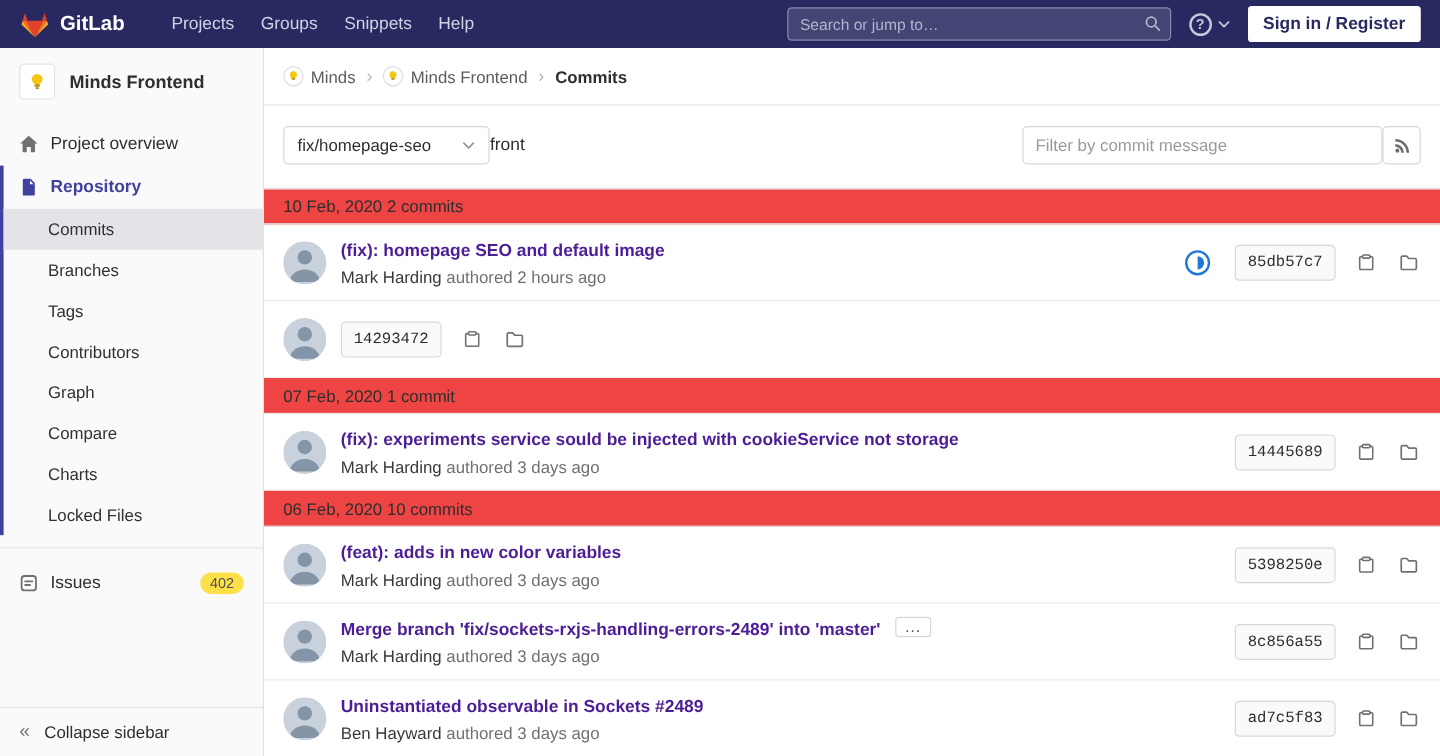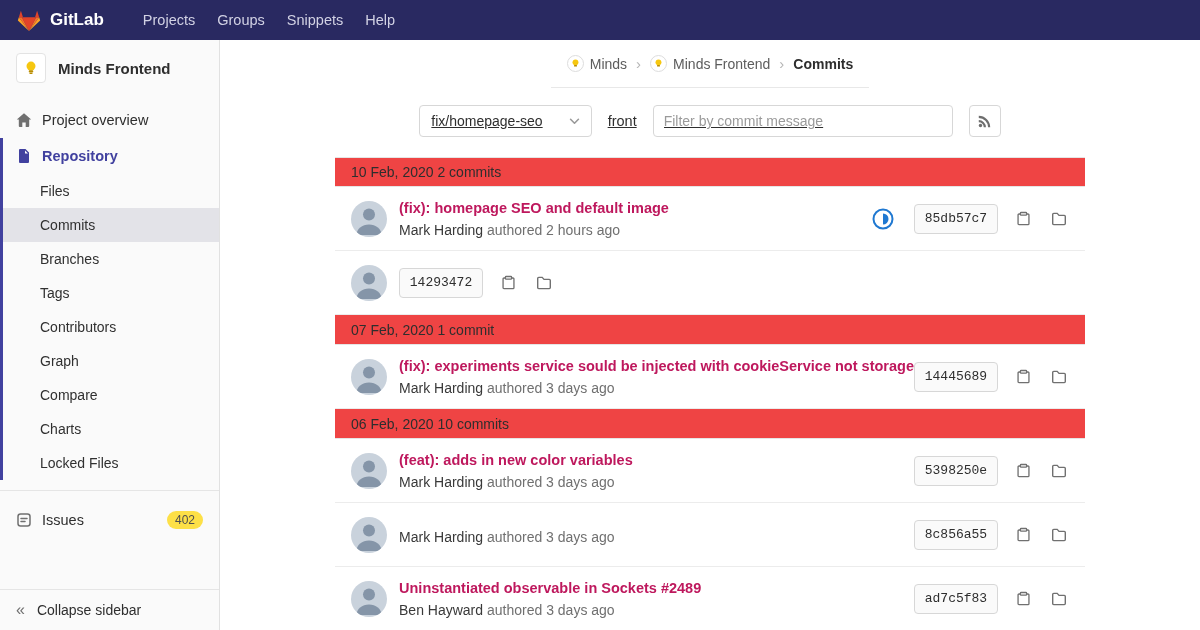--- a/index.html
+++ b/index.html
@@ -40,45 +40,45 @@
   .side-section.active > .side-item .ic { color:#41419f; }
   .sub-items { list-style:none; }
   .sub-items li { padding:9px 16px 9px 37px; font-size:14px; color:#303030; cursor:pointer; }
   .sub-items li.active { background:#e3e3e8; }
   .side-divider { height:1px; background:#e5e5e5; margin:10px 0; }
   .issues-row .badge { margin-left:auto; background:#fde047; border-radius:9px; padding:2px 8px; font-size:12px; color:#4f4f4f; }
   .collapse-btn { margin-top:auto; border-top:1px solid #e5e5e5; padding:12px 16px; display:flex; align-items:center; gap:12px; color:#2e2e2e; font-size:14px; cursor:pointer; }
   .collapse-btn .chev { color:#707070; font-size:16px; line-height:1; }
 
   
-  .main { flex:1; display:flex; flex-direction:column; overflow:hidden; min-width:0;align-items:center; }
+  .main { flex:1; display:flex; flex-direction:column; overflow:hidden; min-width:0; }
   .breadcrumbs { height:48px; flex:none; display:flex; align-items:center; padding:0 16px; border-bottom:1px solid #e8e8e8; gap:9px; font-size:14px; }
   .crumb { display:flex; align-items:center; gap:6px; }
   .crumb a { color:#5c5c5c; cursor:pointer; }
   .crumb.current { color:#2e2e2e; font-weight:bold; }
   .mini-avatar { width:17px; height:17px; border-radius:50%; border:1px solid #ddd; background:#fff; display:inline-flex; align-items:center; justify-content:center; flex:none; }
   .sep { color:#b5b5b5; font-size:15px; }
 
-  .controls { display:flex; align-items:center; padding:17px 16px 20px; gap:16px; flex:none;text-decoration:underline; }
+  .controls { display:flex; align-items:center; padding:17px 16px 20px; flex:none; }
   .branch-dd { height:32px; background:#fff; border:1px solid #d7d7d7; border-radius:4px; padding:0 11px; display:flex; align-items:center; gap:26px; font-size:14px; color:#2e2e2e; cursor:pointer; }
   .branch-dd .chev { color:#999; display:flex; }
   .path-label { font-size:14.5px; color:#2e2e2e; }
   .filter-input { margin-left:auto; width:300px; height:32px; border:1px solid #d7d7d7; border-radius:4px; padding:0 10px; font-size:14px; color:#2e2e2e; outline:none; }
   .filter-input::placeholder { color:#9a9a9a; }
   .rss-btn { width:32px; height:32px; background:#fff; border:1px solid #d7d7d7; border-radius:4px; color:#6e6e6e; display:flex; align-items:center; justify-content:center; cursor:pointer; }
 
   .commit-list { flex:1; overflow:hidden; }
   .date-header { height:30px; background:#ef4444; border-bottom:1px solid #e5e5e5; display:flex; align-items:center; padding:0 16px; font-size:14px; color:#2e2e2e; }
   .commit-group:first-child .date-header { border-top:1px solid #e5e5e5; }
   .group-commits { list-style:none; }
   .commit-row { display:flex; align-items:center; height:64px; padding:0 16px; border-bottom:1px solid #ececec; }
   .avatar { width:36px; height:36px; border-radius:50%; overflow:hidden; flex:none; margin-right:12px; cursor:pointer; }
   .commit-main { flex:1; min-width:0; }
   .title-line { line-height:19px; }
-  .commit-title { font-weight:bold; font-size:14.5px; color:#be185d; cursor:pointer; }
+  .commit-title { font-weight:bold; font-size:14.5px; color:#4c1d95; cursor:pointer; }
   .expand-btn { margin-left:8px; border:1px solid #d7d7d7; background:#fff; border-radius:3px; padding:0 7px; height:17px; line-height:10px; color:#555; font-size:14px; cursor:pointer; vertical-align:2px; }
   .meta-line { margin-top:4px; font-size:14px; color:#707070; }
   .meta-line .author { color:#393939; cursor:pointer; }
   .ci-icon { margin-right:20px; display:flex; cursor:pointer; }
   .sha-box { width:84px; height:30px; border:1px solid #d7d7d7; border-radius:4px; background:#fafafa; display:flex; align-items:center; justify-content:center; font-family:"Liberation Mono","DejaVu Sans Mono",monospace; font-size:13px; color:#2e2e2e; flex:none; cursor:pointer; }
   .icon-btn { background:none; border:none; color:#707070; padding:2px; margin-left:16px; display:flex; cursor:pointer; }
 </style>
 </head>
 <body>
 
@@ -97,20 +97,40 @@
         </svg>
       </span>
       <span>GitLab</span>
     </a>
     <nav class="nav-links">
       <a>Projects</a>
       <a>Groups</a>
       <a>Snippets</a>
       <a>Help</a>
     </nav>
+  </div>
+  <div class="nav-right">
+    <div class="search-box">
+      <input type="text" placeholder="Search or jump to…" style="">
+      <span class="search-icon">
+        <svg viewBox="0 0 16 16" width="15" height="15" fill="none" stroke="currentColor" stroke-width="1.6">
+          <circle cx="6.8" cy="6.8" r="4.3"></circle>
+            <path d="M10.3 10.3 L14 14" stroke-linecap="round"></path>
+        </svg>
+      </span>
+    </div>
+    <div class="help-menu">
+      <span class="q-icon">?</span>
+      <span style="display:flex;">
+        <svg viewBox="0 0 12 8" width="10" height="7" fill="none" stroke="currentColor" stroke-width="1.8">
+          <path d="M1.5 1.5 L6 6 L10.5 1.5" stroke-linecap="round" stroke-linejoin="round"></path>
+        </svg>
+      </span>
+    </div>
+    <a class="signin-btn">Sign in / Register</a>
   </div>
 </header>
 
 <div class="layout">
 
   <aside class="sidebar">
     <div class="context-header">
       <span class="proj-avatar">
         <svg viewBox="0 0 16 16" width="18" height="18">
           <circle cx="8" cy="6.3" r="4" fill="#f6c710"></circle>
@@ -132,21 +152,20 @@
       <div class="side-section active">
         <a class="side-item">
           <span class="ic">
             <svg viewBox="0 0 16 16" width="16" height="16" fill="currentColor">
               <path fill-rule="evenodd" d="M4 1 h5.5 L13 4.5 V14 a1 1 0 0 1 -1 1 H4 a1 1 0 0 1 -1 -1 V2 a1 1 0 0 1 1 -1 z M9 2.5 V5.5 h3 z"></path>
             </svg>
           </span>
           <span>Repository</span>
         </a>
         <ul class="sub-items">
-          <li>Files</li>
           <li class="active">Commits</li>
           <li>Branches</li>
           <li>Tags</li>
           <li>Contributors</li>
           <li>Graph</li>
           <li>Compare</li>
           <li>Charts</li>
           <li>Locked Files</li>
         </ul>
       </div>
@@ -374,20 +393,24 @@
 
   <li class="commit-row">
     <span class="avatar">
       <svg viewBox="0 0 36 36" width="36" height="36">
         <rect width="36" height="36" fill="#c9d2dc"></rect>
         <circle cx="18" cy="13.5" r="6" fill="#8595a8"></circle>
         <path d="M5.5 34 a12.5 10.5 0 0 1 25 0 z" fill="#8595a8"></path>
       </svg>
     </span>
     <div class="commit-main">
+      <div class="title-line">
+        <a class="commit-title">Merge branch 'fix/sockets-rxjs-handling-errors-2489' into 'master'</a>
+        <button class="expand-btn">…</button>
+      </div>
       <div class="meta-line">
         <a class="author">Mark Harding</a>
         <span> authored 3 days ago</span>
       </div>
     </div>
 
     <span class="sha-box">8c856a55</span>
     <button class="icon-btn">
       <span style="display:flex;">
         <svg viewBox="0 0 16 16" width="15" height="15" fill="none" stroke="currentColor" stroke-width="1.4">

